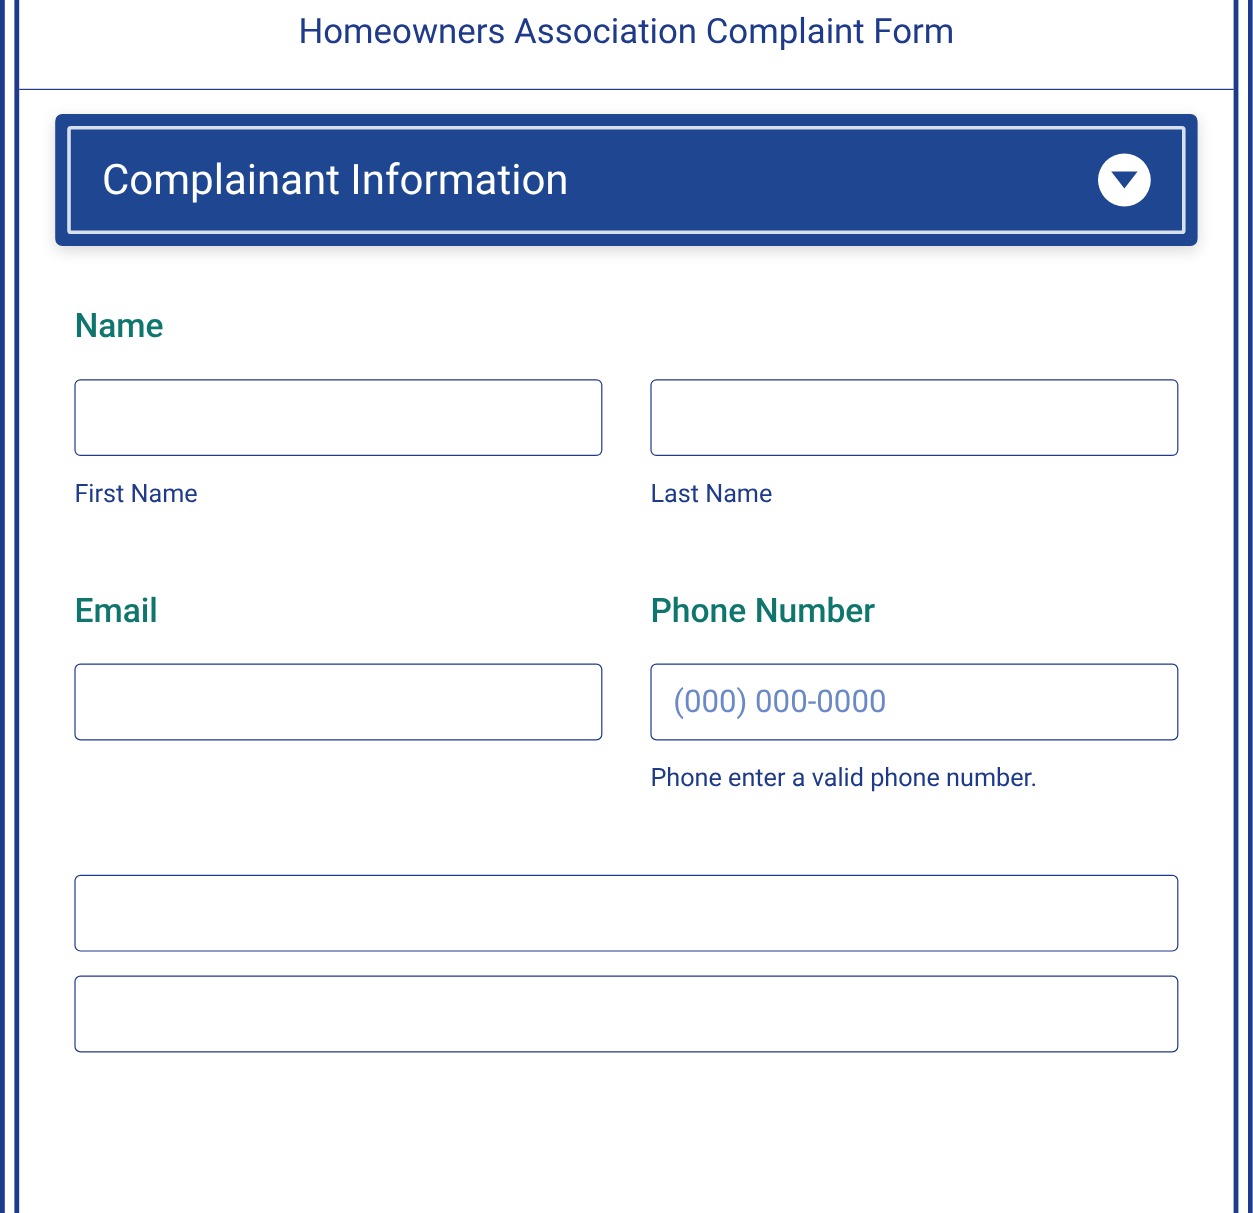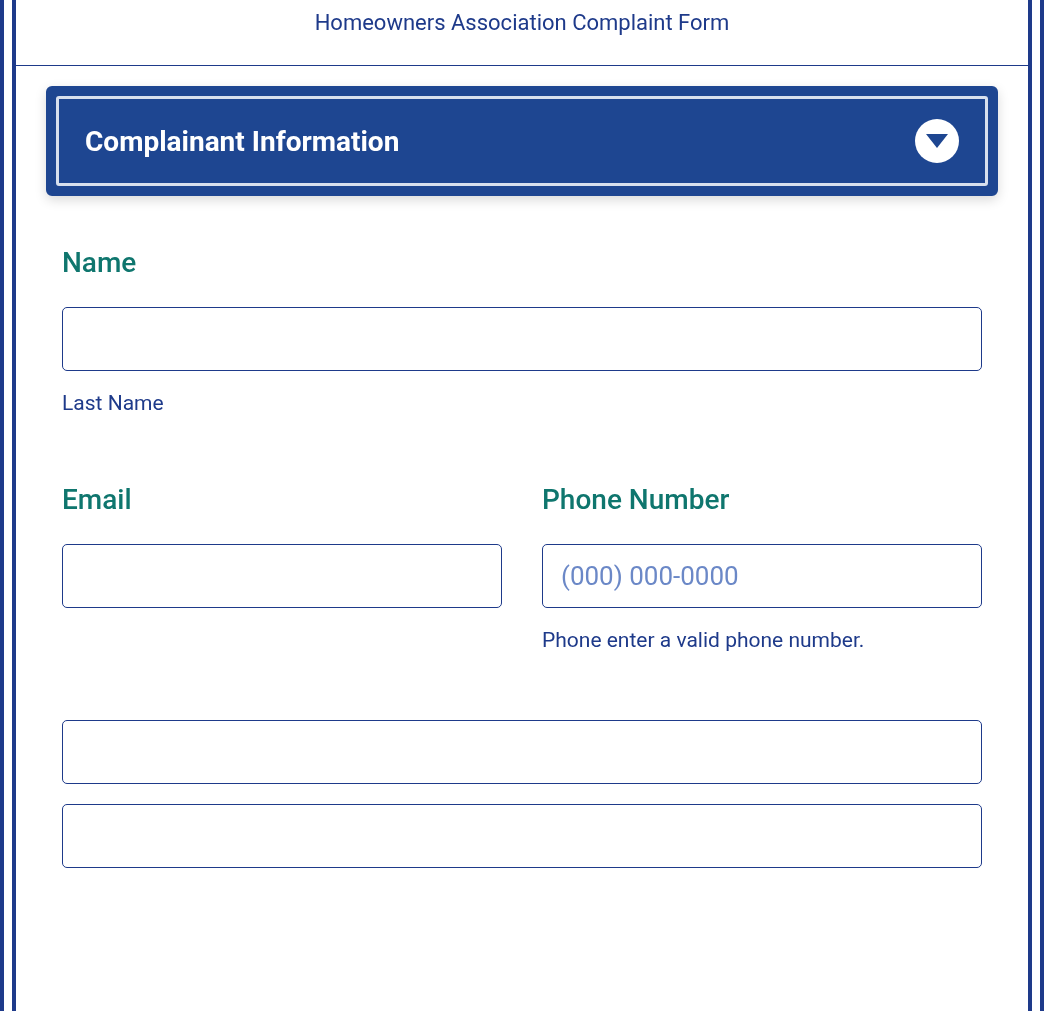--- a/index.html
+++ b/index.html
@@ -29,21 +29,21 @@
       display: flex;
       flex-direction: column;
     }
     .header-section {
       padding: 10px 0 30px 0;
       text-align: center;
       border-bottom: 1px solid #1e3a8a;
     }
     .subtitle {
       color: #1e3a8a;
-      font-size: 22px;
+      font-size: 29px;
       font-weight: 400;
     }
     .content {
       padding: 20px 30px 0 30px;
       flex: 1;
       overflow: hidden;
     }
     .section-header {
       background: #1e4691;
       border: 10px solid #1e4691;
@@ -55,22 +55,22 @@
     .section-header-inner {
       border: 3px solid #d8e0ee;
       border-radius: 3px;
       padding: 20px 26px;
       display: flex;
       align-items: center;
       justify-content: space-between;
     }
     .section-title {
       color: #ffffff;
-      font-size: 28px;
-      font-weight: 700;
+      font-size: 35px;
+      font-weight: 400;
     }
     .collapse-circle {
       width: 44px;
       height: 44px;
       border-radius: 50%;
       background: #ffffff;
       display: flex;
       align-items: center;
       justify-content: center;
     }
@@ -149,20 +149,24 @@
           </div>
         </div>
       </div>
 
       <div class="form-section">
 
         <div class="field-label">Name</div>
         <div class="row">
           <div class="col">
             <input class="input-box" type="text" value="" style="">
+            <div class="sublabel">First Name</div>
+          </div>
+          <div class="col">
+            <input class="input-box" type="text" value="" style="">
             <div class="sublabel">Last Name</div>
           </div>
         </div>
 
         <div class="row">
           <div class="col">
             <div class="field-label">Email</div>
             <input class="input-box" type="text" value="" style="">
           </div>
           <div class="col">

